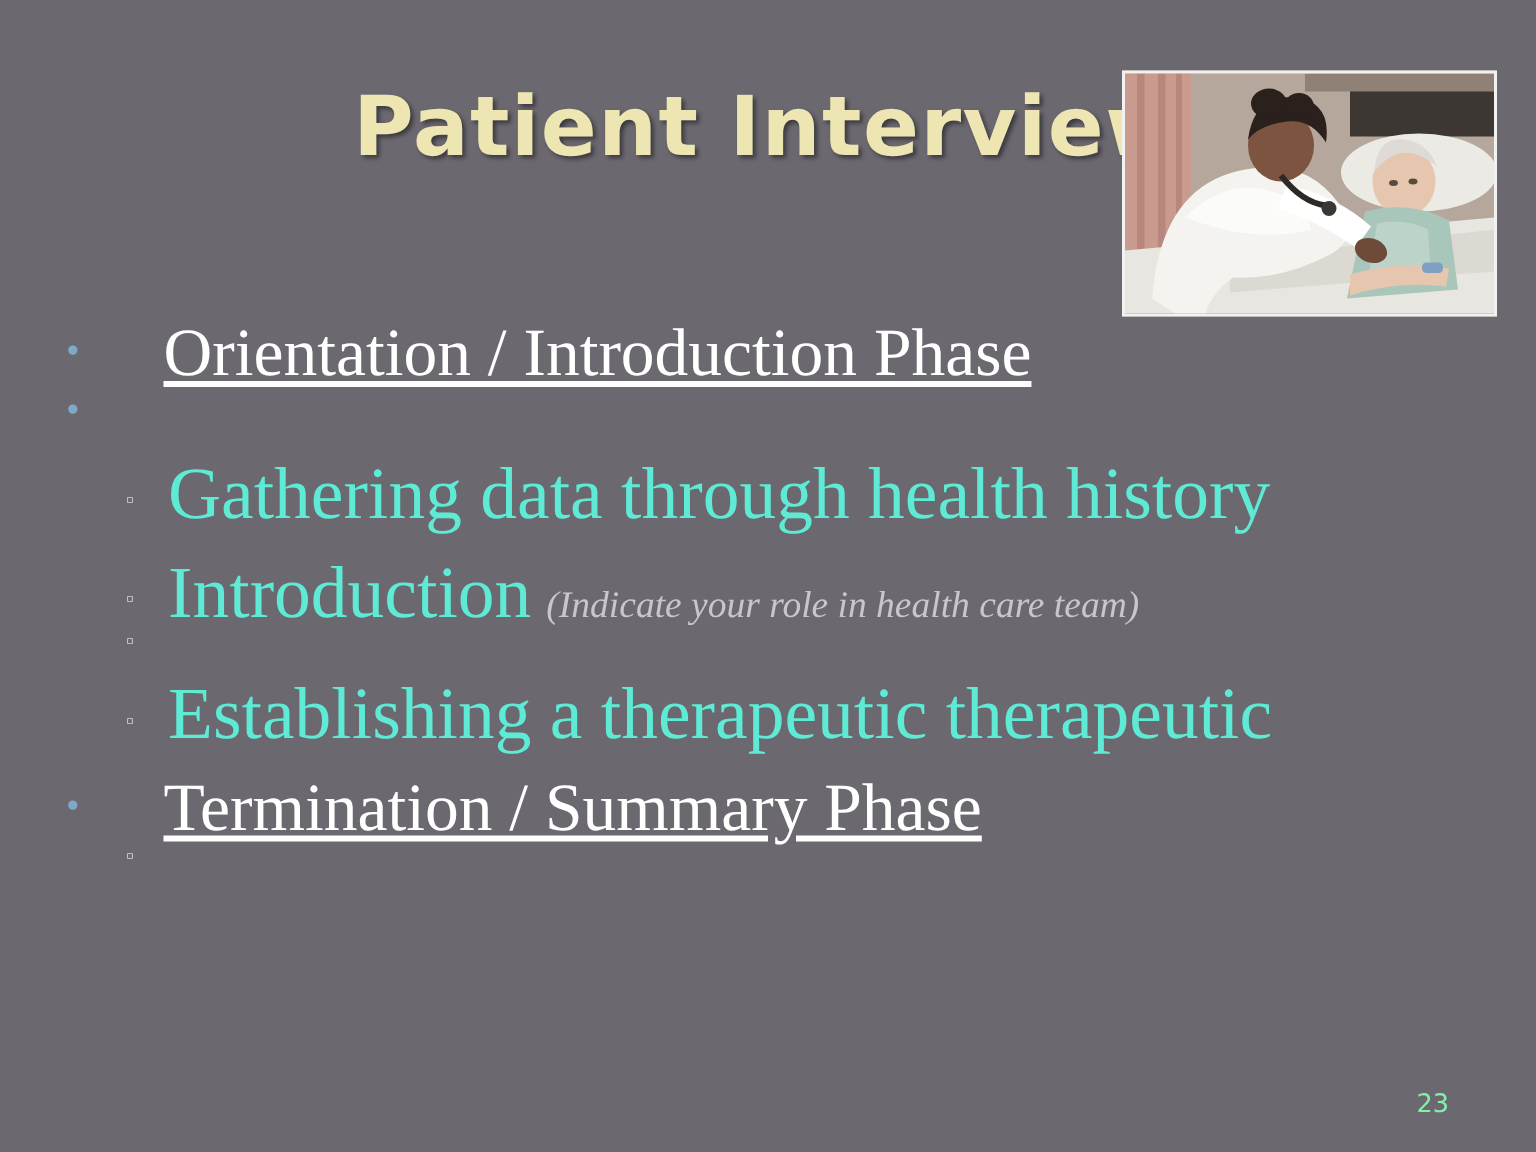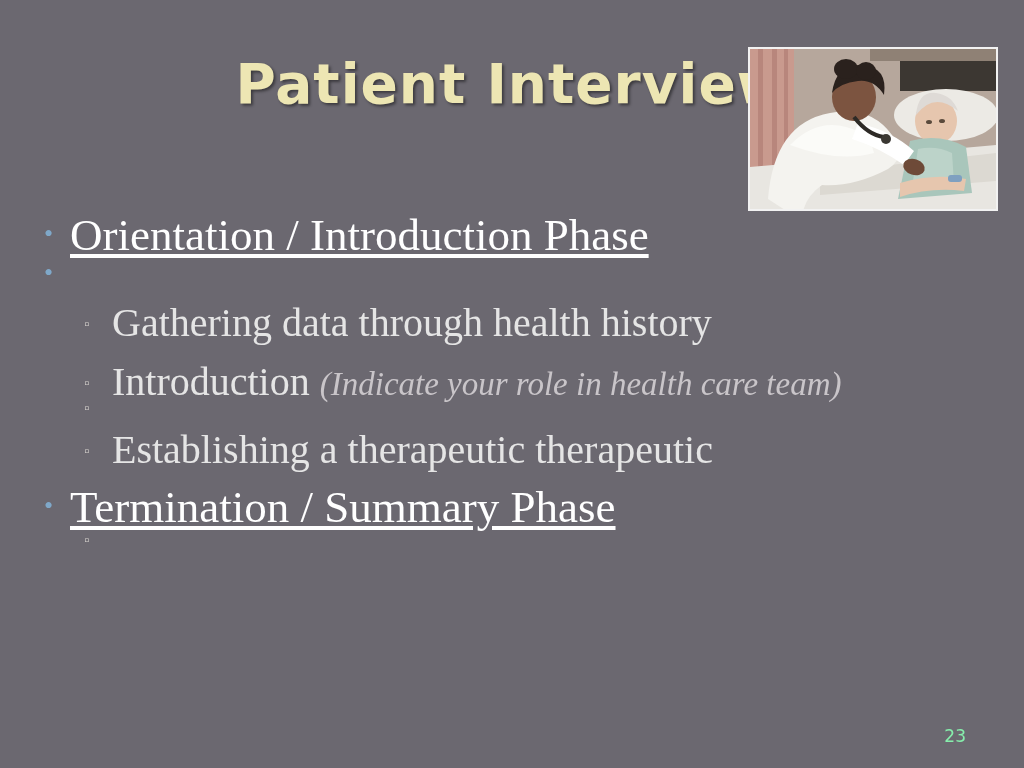--- a/index.html
+++ b/index.html
@@ -75,44 +75,45 @@
     position: relative;
     top: -8px;
   }
   .lvl1 .txt {
     font-size: 45px;
     color: #ffffff;
     text-decoration: underline;
     text-underline-offset: 4px;
     line-height: 1.36;
     white-space: nowrap;
+    margin-left: 39px;
   }
   .lvl2 {
     display: flex;
     align-items: baseline;
     margin-bottom: 0px;
     padding-left: 46px;
   }
   .lvl2 .bullet {
     color: #d8d4d0;
     font-size: 15px;
     line-height: 1;
     width: 28px;
     flex: 0 0 28px;
     position: relative;
     top: -7px;
   }
   .lvl2 .txt {
-    font-size: 40px;
-    color: #e5e5e5;
+    font-size: 49px;
+    color: #5eead4;
     line-height: 1.34;
     white-space: nowrap;
   }
   .lvl2 .note {
-    font-size: 33px;
+    font-size: 25px;
     font-style: italic;
     color: #c9c5c9;
     margin-left: 10px;
     margin-top: 16px;
   }
 
   
   .page-number {
     position: absolute;
     right: 58px;

